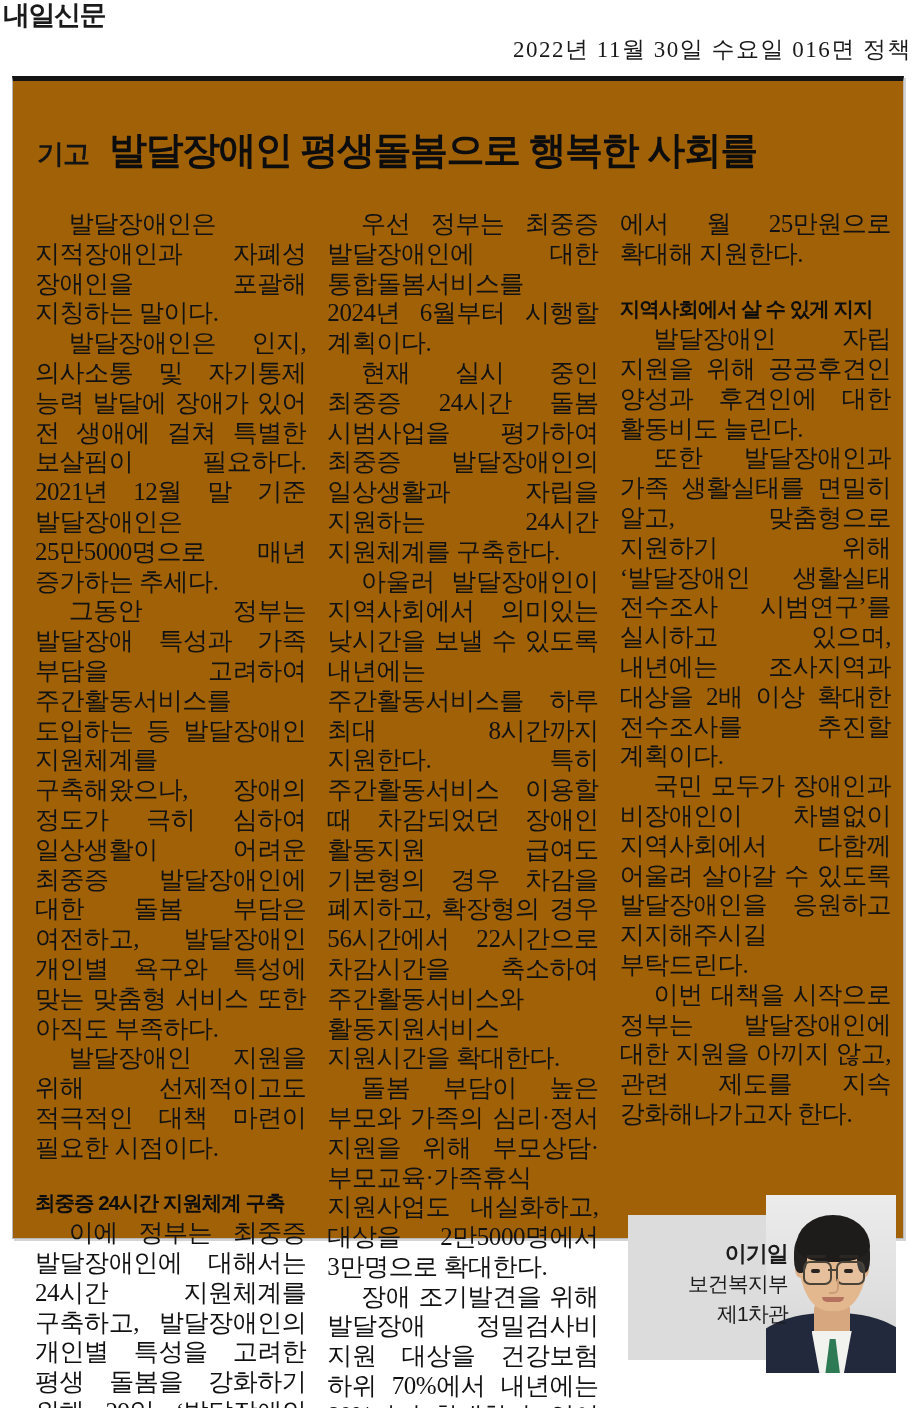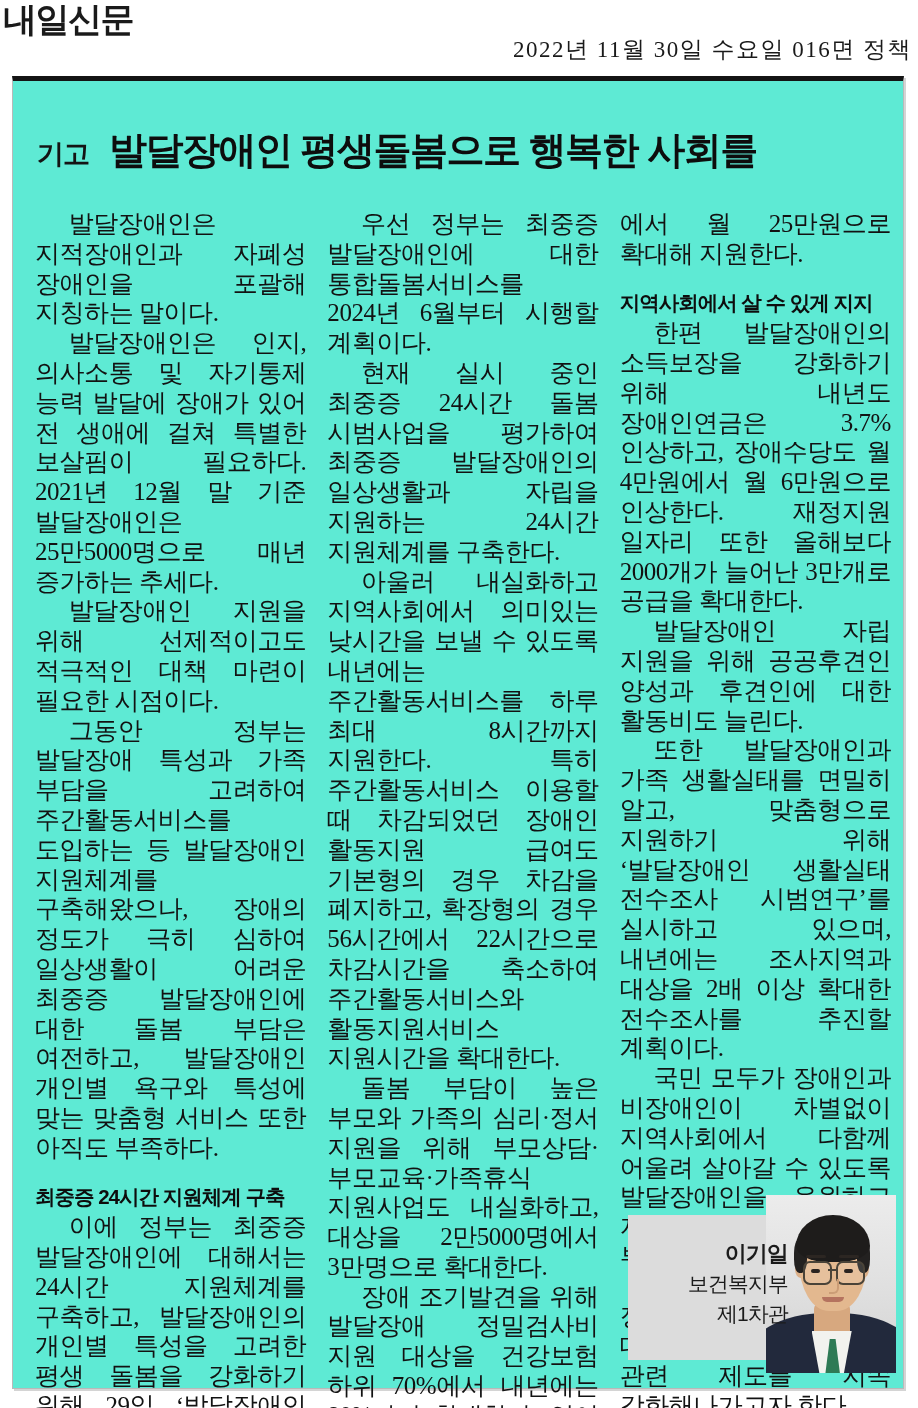--- a/index.html
+++ b/index.html
@@ -23,21 +23,21 @@
     left: 0; top: 0;
     width: 918px;
     height: 68px;
     display: flex;
     align-items: flex-start;
     justify-content: space-between;
   }
   .paper-logo {
     font-family: "Liberation Sans", "DejaVu Sans", sans-serif;
     font-weight: 700;
-    font-size: 34px;
+    font-size: 27px;
     letter-spacing: -1.5px;
     color: #1a1a1a;
     padding-left: 3px;
     padding-top: 2px;
     line-height: 1;
     white-space: nowrap;
   }
   .issue-line {
     font-family: "Liberation Serif", "DejaVu Serif", serif;
     font-size: 23px;
@@ -47,25 +47,25 @@
     padding-right: 6px;
     padding-top: 34px;
   }
 
   
   .article-frame {
     position: absolute;
     left: 12px;
     top: 76px;
     width: 892px;
-    height: 1313px;
+    height: 1163px;
     border: 1px solid #b9b9b9;
     border-top: 5px solid #141414;
     box-sizing: border-box;
-    background: #5eead4;
+    background: #a16207;
     box-shadow: 2px 2px 0 #d4d4d4;
   }
 
   
   .headline-wrap {
     display: flex;
     align-items: baseline;
     padding: 24px 0 0 24px;
     white-space: nowrap;
   }
@@ -120,21 +120,21 @@
 
   h3.subhead {
     font-family: "Liberation Sans", "DejaVu Sans", sans-serif;
     font-weight: 700;
     font-size: 20.5px;
     letter-spacing: -1px;
     margin: 18px 0 2px 0;
     color: #0d0d0d;
     line-height: 1.35;
   }
-  h3.subhead.top-gap { margin-top: 20px; }
+  h3.subhead.top-gap { margin-top: 26px; }
 
   
   .byline-block {
     position: absolute;
     left: 8px;
     bottom: 14px;
     width: 268px;
     height: 188px;
   }
   .byline-plate {
@@ -306,36 +306,35 @@
 
   <div class="headline-wrap">
     <span class="kicker">기고</span>
     <h1 class="headline">발달장애인 평생돌봄으로 행복한 사회를</h1>
   </div>
 
   <div class="columns">
     <div class="col col-1" id="col-1">
         <p class="para">발달장애인은 지적장애인과 자폐성 장애인을 포괄해 지칭하는 말이다.</p>
         <p class="para">발달장애인은 인지, 의사소통 및 자기통제 능력 발달에 장애가 있어 전 생애에 걸쳐 특별한 보살핌이 필요하다. 2021년 12월 말 기준 발달장애인은 25만5000명으로 매년 증가하는 추세다.</p>
+        <p class="para">그동안 정부는 발달장애 특성과 가족 부담을 고려하여 주간활동서비스를 도입하는 등 발달장애인 지원체계를 구축해왔으나, 장애의 정도가 극히 심하여 일상생활이 어려운 최중증 발달장애인에 대한 돌봄 부담은 여전하고, 발달장애인 개인별 욕구와 특성에 맞는 맞춤형 서비스 또한 아직도 부족하다.</p>
         <p class="para">발달장애인 지원을 위해 선제적이고도 적극적인 대책 마련이 필요한 시점이다.</p>
-        <p class="para">그동안 정부는 발달장애 특성과 가족 부담을 고려하여 주간활동서비스를 도입하는 등 발달장애인 지원체계를 구축해왔으나, 장애의 정도가 극히 심하여 일상생활이 어려운 최중증 발달장애인에 대한 돌봄 부담은 여전하고, 발달장애인 개인별 욕구와 특성에 맞는 맞춤형 서비스 또한 아직도 부족하다.</p>
         <h3 class="subhead top-gap">최중증 24시간 지원체계 구축</h3>
         <p class="para">이에 정부는 최중증 발달장애인에 대해서는 24시간 지원체계를 구축하고, 발달장애인의 개인별 특성을 고려한 평생 돌봄을 강화하기 위해 29일 ‘발달장애인 평생 돌봄 지원대책’을 발표했다.</p>
       </div>
     <div class="col col-2" id="col-2">
         <p class="para">우선 정부는 최중증 발달장애인에 대한 통합돌봄서비스를 2024년 6월부터 시행할 계획이다.</p>
         <p class="para">현재 실시 중인 최중증 24시간 돌봄 시범사업을 평가하여 최중증 발달장애인의 일상생활과 자립을 지원하는 24시간 지원체계를 구축한다.</p>
-        <p class="para">아울러 내실화하고 지역사회에서 의미있는 낮시간을 보낼 수 있도록 내년에는 주간활동서비스를 하루 최대 8시간까지 지원한다. 특히 주간활동서비스 이용할 때 차감되었던 장애인 활동지원 급여도 기본형의 경우 차감을 폐지하고, 확장형의 경우 56시간에서 22시간으로 차감시간을 축소하여 주간활동서비스와 활동지원서비스 지원시간을 확대한다.</p>
+        <p class="para">아울러 발달장애인이 지역사회에서 의미있는 낮시간을 보낼 수 있도록 내년에는 주간활동서비스를 하루 최대 8시간까지 지원한다. 특히 주간활동서비스 이용할 때 차감되었던 장애인 활동지원 급여도 기본형의 경우 차감을 폐지하고, 확장형의 경우 56시간에서 22시간으로 차감시간을 축소하여 주간활동서비스와 활동지원서비스 지원시간을 확대한다.</p>
         <p class="para">돌봄 부담이 높은 부모와 가족의 심리·정서 지원을 위해 부모상담·부모교육·가족휴식 지원사업도 내실화하고, 대상을 2만5000명에서 3만명으로 확대한다.</p>
         <p class="para">장애 조기발견을 위해 발달장애 정밀검사비 지원 대상을 건강보험 하위 70%에서 내년에는 80%까지 확대한다. 언어 미술 등을 통해 장애아동의 재활을 지원하는 발달재활서비스 지원 대상은 올해 6만9000명에서 내년에는 7만9000명, 이용권(바우처) 단가도 월 22만원</p>
       </div>
     <div class="col col-3" id="col-3">
         <p class="para tight">에서 월 25만원으로 확대해 지원한다.</p>
         <h3 class="subhead top-gap">지역사회에서 살 수 있게 지지</h3>
-        <p class="para">한편 발달장애인의 소득보장을 강화하기 위해 내년도 장애인연금은 3.7% 인상하고, 장애수당도 월 4만원에서 월 6만원으로 인상한다. 재정지원 일자리 또한 올해보다 2000개가 늘어난 3만개로 공급을 확대한다.</p>
         <p class="para">발달장애인 자립 지원을 위해 공공후견인 양성과 후견인에 대한 활동비도 늘린다.</p>
         <p class="para">또한 발달장애인과 가족 생활실태를 면밀히 알고, 맞춤형으로 지원하기 위해 ‘발달장애인 생활실태 전수조사 시범연구’를 실시하고 있으며, 내년에는 조사지역과 대상을 2배 이상 확대한 전수조사를 추진할 계획이다.</p>
         <p class="para">국민 모두가 장애인과 비장애인이 차별없이 지역사회에서 다함께 어울려 살아갈 수 있도록 발달장애인을 응원하고 지지해주시길 부탁드린다.</p>
         <p class="para">이번 대책을 시작으로 정부는 발달장애인에 대한 지원을 아끼지 않고, 관련 제도를 지속 강화해나가고자 한다.</p>
 
       <div class="byline-block">
         <div class="byline-plate"></div>
 
         <div class="byline-text">
           <span class="byline-name">이기일</span>

